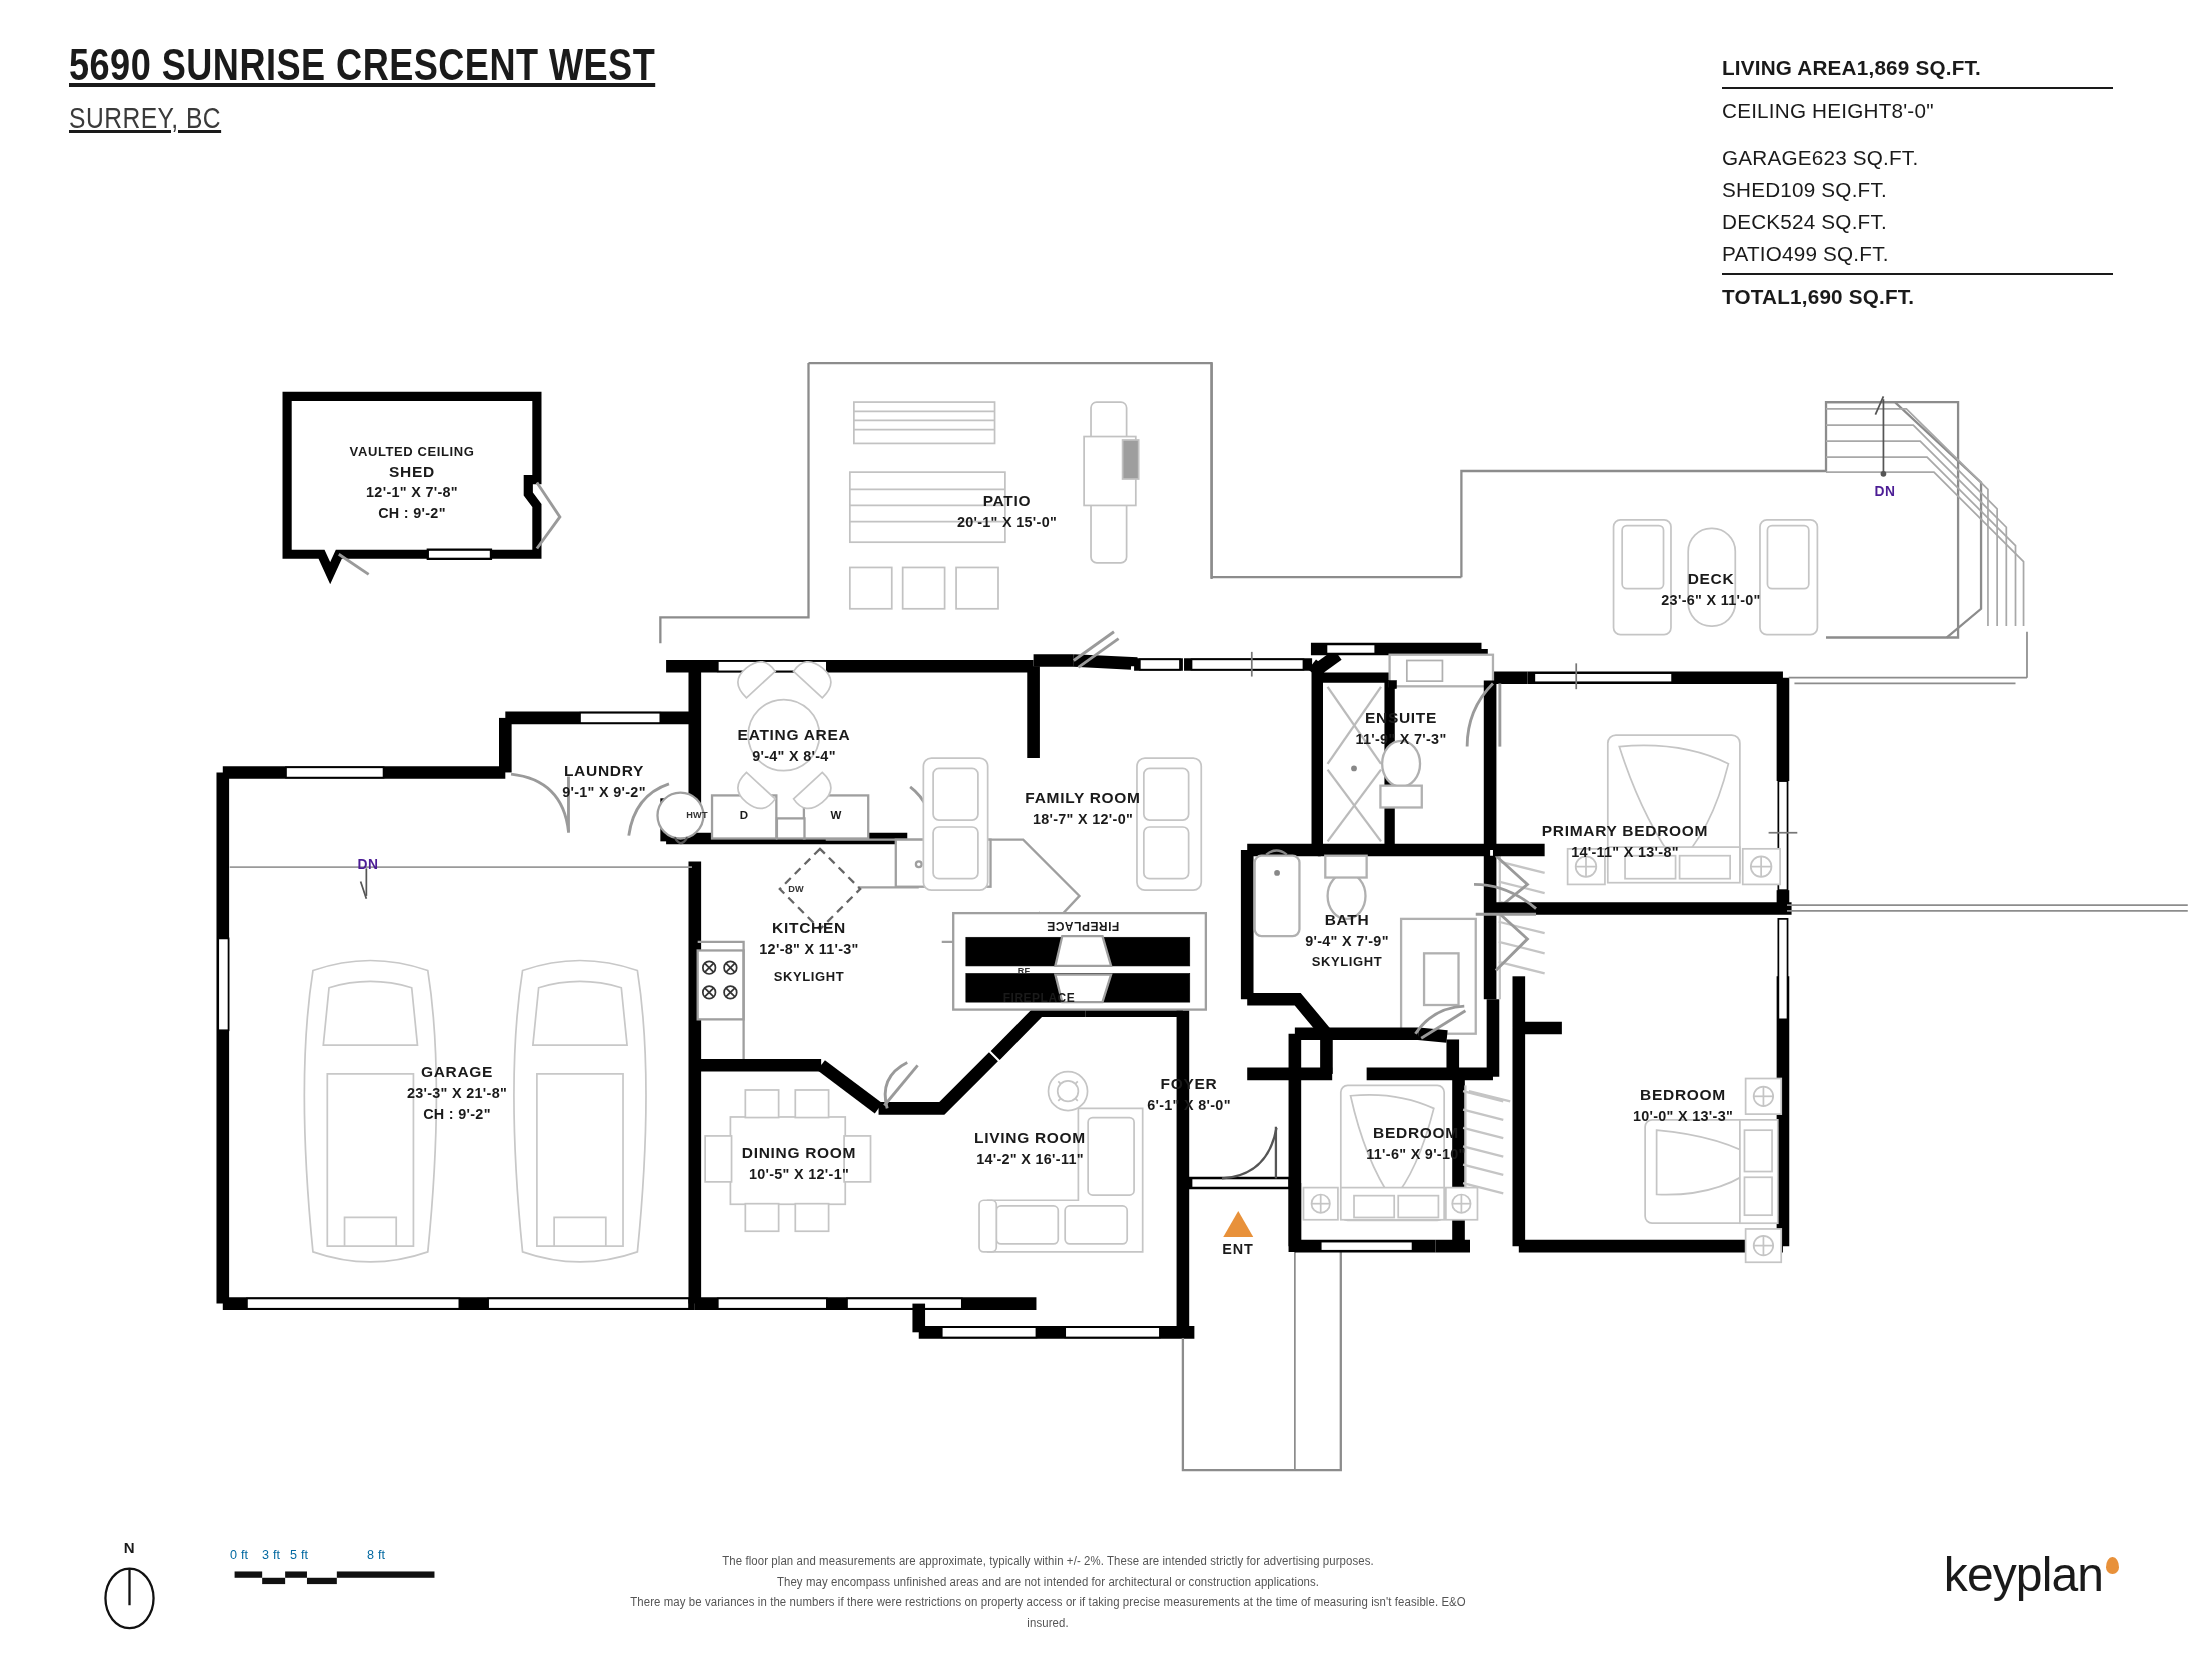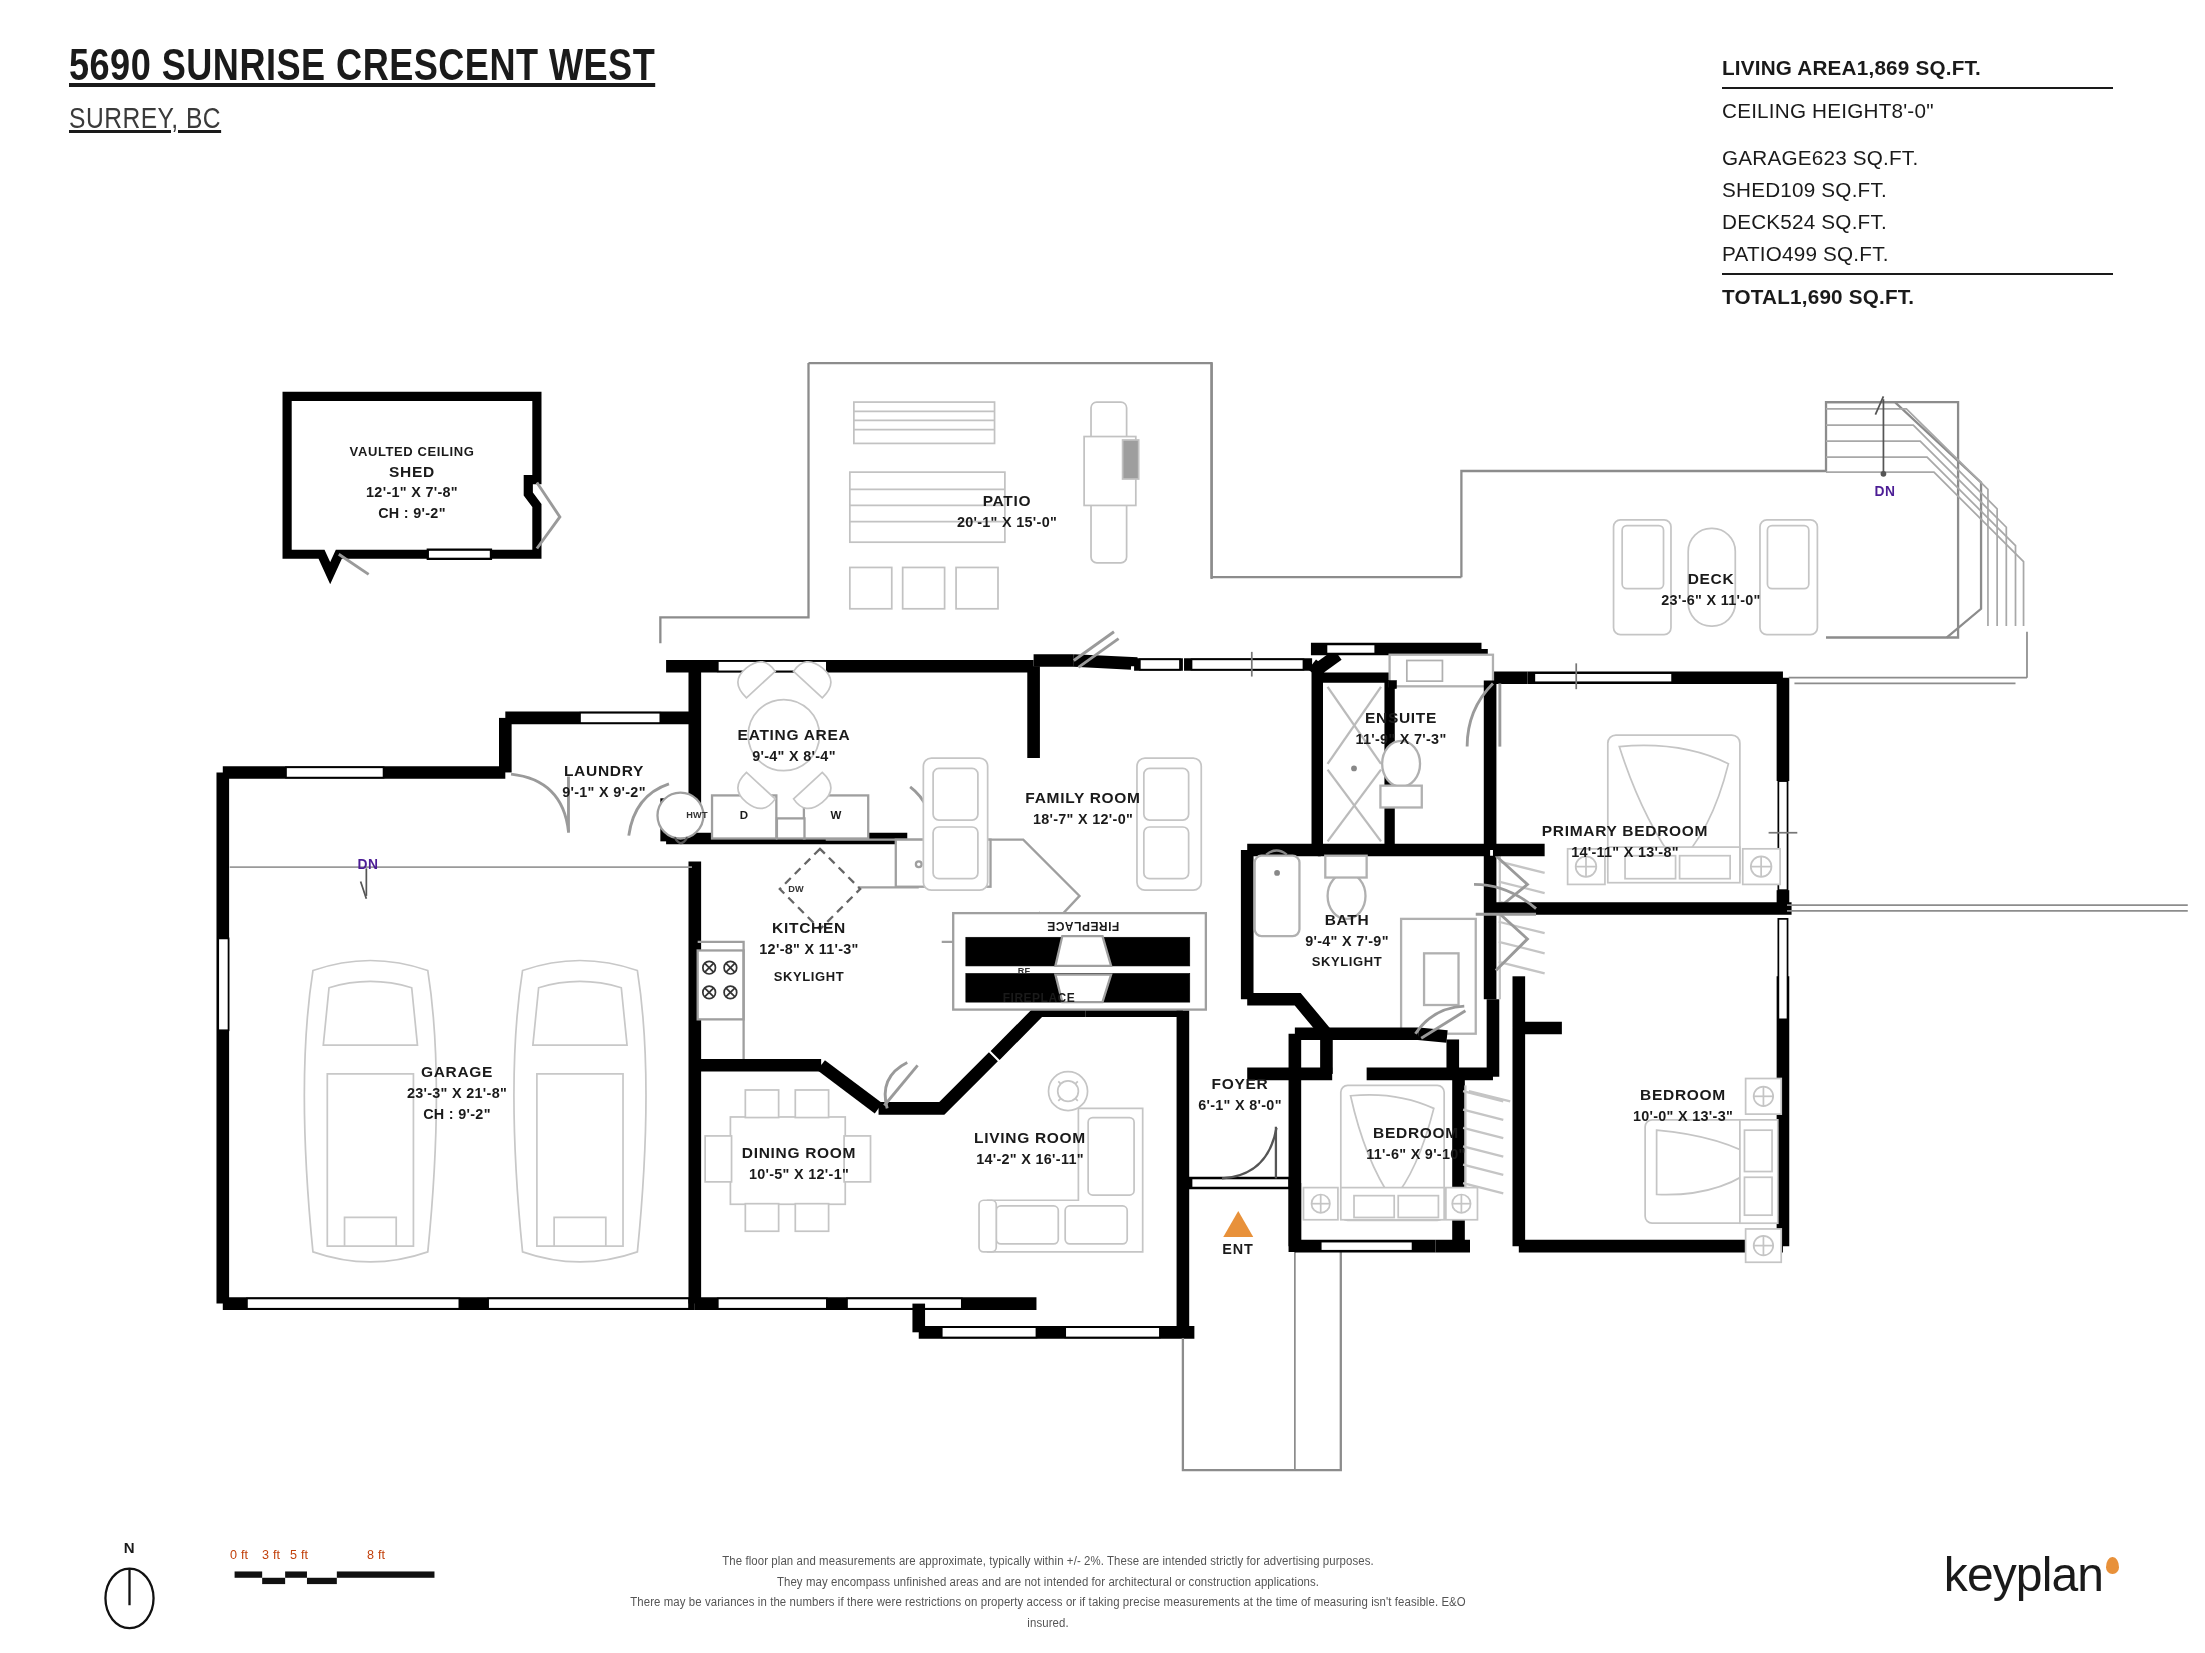--- a/index.html
+++ b/index.html
@@ -49,21 +49,21 @@
   #ent-marker{left:1238px;top:1211px;transform:translateX(-50%);text-align:center;}
   #ent-tri{width:0;height:0;margin:0 auto;
            border-left:15.5px solid transparent;border-right:15.5px solid transparent;}
   #ent-txt{font-size:14.4px;font-weight:700;letter-spacing:0.9px;margin-top:4px;}
 
   
   #compass{left:98px;top:1539px;width:63px;text-align:center;}
   #compass .n{font-size:15px;font-weight:700;letter-spacing:0.6px;margin-bottom:2.3px;}
   #scale{left:230px;top:1548px;}
   .sc-labels{position:relative;height:19.5px;width:224px;}
-  .sc-labels span{position:absolute;font-size:12.6px;color:#c2410c;letter-spacing:0.2px;}
+  .sc-labels span{position:absolute;font-size:12.6px;color:#0369a1;letter-spacing:0.2px;}
 
   #disclaimer{left:603px;top:1551px;width:890px;text-align:center;}
   #disclaimer div{font-size:12px;line-height:1.72;color:#555;letter-spacing:0.1px;
                   transform:scaleX(.95);transform-origin:center;}
 
   #logo{right:86px;top:1551px;display:flex;align-items:flex-start;}
   #logo-text{font-size:48px;font-weight:400;letter-spacing:-0.9px;line-height:1;}
   #logo-pin{width:12.6px;height:17px;margin-left:3.4px;margin-top:5.7px;
             border-radius:50% 50% 50% 50%/60% 60% 40% 40%;}
 </style>
@@ -574,21 +574,21 @@
 <div class="rl" style="left:799px;top:1143px;">
   <div class="nm">DINING ROOM</div>
   <div class="dm">10'-5"  X   12'-1"</div>
 </div>
 
 <div class="rl" style="left:1030px;top:1128px;">
   <div class="nm">LIVING ROOM</div>
   <div class="dm">14'-2"  X  16'-11"</div>
 </div>
 
-<div class="rl" style="left:1240px;top:1074px;">
+<div class="rl" style="left:1189px;top:1074px;">
   <div class="nm">FOYER</div>
   <div class="dm">6'-1"   X   8'-0"</div>
 </div>
 
 <div class="rl" style="left:1401px;top:708px;">
   <div class="nm">ENSUITE</div>
   <div class="dm">11'-9"  X   7'-3"</div>
 </div>
 
 <div class="rl" style="left:1347px;top:910px;">

